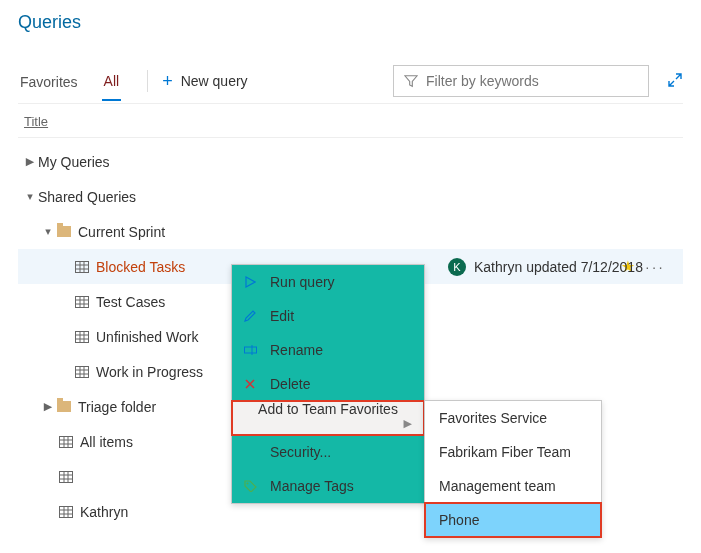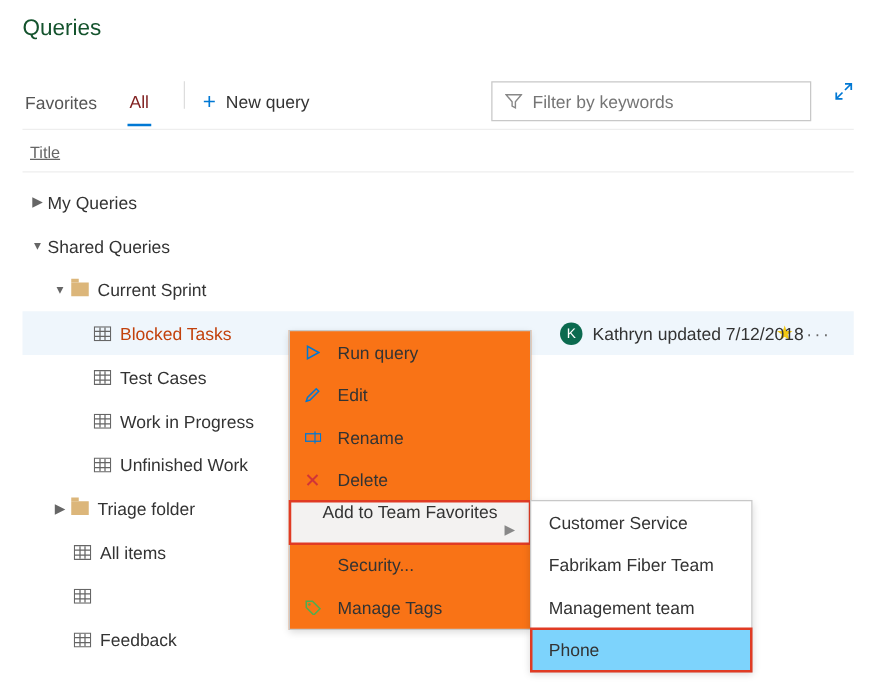--- a/index.html
+++ b/index.html
@@ -1,19 +1,19 @@
 <!DOCTYPE html>
 <html><head>
 <meta charset="utf-8">
 <style>
   * { box-sizing: border-box; margin: 0; padding: 0; }
   body { font-family: "Segoe UI", Arial, sans-serif; font-size: 14px; color: #333; background: #fff; width: 701px; height: 553px; position: relative; overflow: hidden; }
   .page { padding: 12px 18px 0 18px; }
-  .page-title { font-size: 18px; font-weight: 400; color: #14532d; margin-bottom: 14px; }
-  .toolbar { display: flex; border-bottom: 1px solid #eee; padding-bottom: 0; margin-top: 32px; }
+  .page-title { font-size: 18px; font-weight: 400; color: #0369a1; margin-bottom: 14px; }
+  .toolbar { display: flex; align-items: center; border-bottom: 1px solid #eee; padding-bottom: 0; margin-top: 32px; }
   .tabs { display: flex; align-items: center; }
   .tab { padding: 6px 2px 10px 2px; margin-right: 22px; cursor: pointer; color: #555; }
   .tab.selected { color: #7f1d1d; border-bottom: 2px solid #0078d4; font-weight: 400; }
   .tbsep { width: 1px; height: 22px; background: #ddd; margin: 0 14px 6px 4px; }
   .newq { display: flex; align-items: center; color: #333; cursor: pointer; padding-bottom: 6px; }
   .newq .plus { color: #0078d4; font-size: 18px; margin-right: 8px; line-height: 1; }
   .spacer { flex: 1; }
   .filterbox { display: flex; align-items: center; border: 1px solid #c8c8c8; height: 32px; width: 256px; padding: 0 10px; color: #888; margin-bottom: 6px; }
   .filterbox input { border: none; outline: none; flex: 1; font-size: 14px; color: #333; }
   .filterbox svg { margin-right: 8px; }
@@ -29,21 +29,21 @@
   .qicon svg { display:block; }
   .label { cursor: pointer; }
   .label.link { color: #c2410c; }
   .lvl0 { padding-left: 4px; }
   .lvl1 { padding-left: 22px; }
   .lvl2 { padding-left: 56px; }
   .star { color: #f2c811; font-size: 16px; margin-left: auto; margin-right: 10px; cursor: pointer; }
   .dots { color: #666; letter-spacing: 2px; cursor: pointer; margin-right: 18px; }
   .meta { display: flex; align-items: center; position: absolute; left: 430px; top: 0; height: 100%; }
   .avatar { width: 18px; height: 18px; border-radius: 50%; background: #0b6a4f; color: #fff; font-size: 11px; display: inline-flex; align-items: center; justify-content: center; margin-right: 8px; }
-  .ctxmenu { position: absolute; left: 231px; top: 264px; width: 194px; background: #f97316; border: 1px solid #c8c8c8; box-shadow: 0 2px 6px rgba(0,0,0,0.15); z-index: 10; }
+  .ctxmenu { position: absolute; left: 231px; top: 264px; width: 194px; background: #14b8a6; border: 1px solid #c8c8c8; box-shadow: 0 2px 6px rgba(0,0,0,0.15); z-index: 10; }
   .ctxmenu .mi { display: flex; align-items: center; height: 34px; padding: 0 12px; cursor: pointer; color: #333; }
   .ctxmenu .mi:hover, .ctxmenu .mi.hover { background: #f3f2f1; flex-direction: column; }
   .ctxmenu .mi .mic { width: 20px; display: inline-flex; align-items: center; justify-content: flex-start; margin-right: 6px; }
   .ctxmenu .mi .sub { margin-left: auto; color: #888; font-size: 11px; }
   .ctxmenu .hl { outline: 2px solid #e03b24; outline-offset: -1px; }
   .submenu { position: absolute; left: 424px; top: 400px; width: 178px; background: #fff; border: 1px solid #c8c8c8; box-shadow: 0 2px 6px rgba(0,0,0,0.15); z-index: 11; }
   .submenu .mi { display: flex; align-items: center; height: 34px; padding: 0 14px; cursor: pointer; }
   .submenu .mi:hover, .submenu .mi.hover { background: #7dd3fc; text-align: center; }
   .submenu .hl { outline: 2px solid #e03b24; outline-offset: -1px; }
 </style>
@@ -135,34 +135,34 @@
     <div class="row lvl2">
       <span class="fic qicon">
           <svg width="14" height="12" viewBox="0 0 14 12">
             <rect x="0.5" y="0.5" width="13" height="11" fill="none" stroke="#666"></rect>
             <line x1="1" y1="4" x2="13" y2="4" stroke="#666"></line>
             <line x1="1" y1="8" x2="13" y2="8" stroke="#666"></line>
             <line x1="5" y1="1" x2="5" y2="11" stroke="#666"></line>
             <line x1="9" y1="1" x2="9" y2="11" stroke="#666"></line>
           </svg>
         </span>
+      <span class="label">Unfinished Work</span>
+    </div>
+
+    <div class="row lvl2">
+      <span class="fic qicon">
+          <svg width="14" height="12" viewBox="0 0 14 12">
+            <rect x="0.5" y="0.5" width="13" height="11" fill="none" stroke="#666"></rect>
+            <line x1="1" y1="4" x2="13" y2="4" stroke="#666"></line>
+            <line x1="1" y1="8" x2="13" y2="8" stroke="#666"></line>
+            <line x1="5" y1="1" x2="5" y2="11" stroke="#666"></line>
+            <line x1="9" y1="1" x2="9" y2="11" stroke="#666"></line>
+          </svg>
+        </span>
       <span class="label">Work in Progress</span>
-    </div>
-
-    <div class="row lvl2">
-      <span class="fic qicon">
-          <svg width="14" height="12" viewBox="0 0 14 12">
-            <rect x="0.5" y="0.5" width="13" height="11" fill="none" stroke="#666"></rect>
-            <line x1="1" y1="4" x2="13" y2="4" stroke="#666"></line>
-            <line x1="1" y1="8" x2="13" y2="8" stroke="#666"></line>
-            <line x1="5" y1="1" x2="5" y2="11" stroke="#666"></line>
-            <line x1="9" y1="1" x2="9" y2="11" stroke="#666"></line>
-          </svg>
-        </span>
-      <span class="label">Unfinished Work</span>
     </div>
 
     <div class="row lvl1">
       <span class="chev">▶</span>
       <span class="fic">
           <span class="folder"></span>
         </span>
       <span class="label">Triage folder</span>
     </div>
 
@@ -194,21 +194,21 @@
     <div class="row lvl1" style="padding-left:40px;">
       <span class="fic qicon">
           <svg width="14" height="12" viewBox="0 0 14 12">
             <rect x="0.5" y="0.5" width="13" height="11" fill="none" stroke="#666"></rect>
             <line x1="1" y1="4" x2="13" y2="4" stroke="#666"></line>
             <line x1="1" y1="8" x2="13" y2="8" stroke="#666"></line>
             <line x1="5" y1="1" x2="5" y2="11" stroke="#666"></line>
             <line x1="9" y1="1" x2="9" y2="11" stroke="#666"></line>
           </svg>
         </span>
-      <span class="label">Feedback</span>
+      <span class="label">Kathryn</span>
     </div>
 
   </div>
 </div>
 
 <div class="ctxmenu">
   <div class="mi">
     <span class="mic">
         <svg width="12" height="12" viewBox="0 0 12 12">
           <path d="M2 1v10l9-5z" fill="none" stroke="#0078d4" stroke-width="1.2"></path>
@@ -256,21 +256,21 @@
           <path d="M1 1h5l6 6-5 5-6-6z" fill="none" stroke="#4caf50" stroke-width="1.2"></path>
           <circle cx="3.5" cy="3.5" r="1" fill="#4caf50"></circle>
         </svg>
       </span>
     <span>Manage Tags</span>
   </div>
 </div>
 
 <div class="submenu">
   <div class="mi">
-      <span>Customer Service</span>
+      <span>Favorites Service</span>
     </div>
   <div class="mi">
       <span>Fabrikam Fiber Team</span>
     </div>
   <div class="mi">
       <span>Management team</span>
     </div>
   <div class="mi hover hl">
       <span>Phone</span>
     </div>

